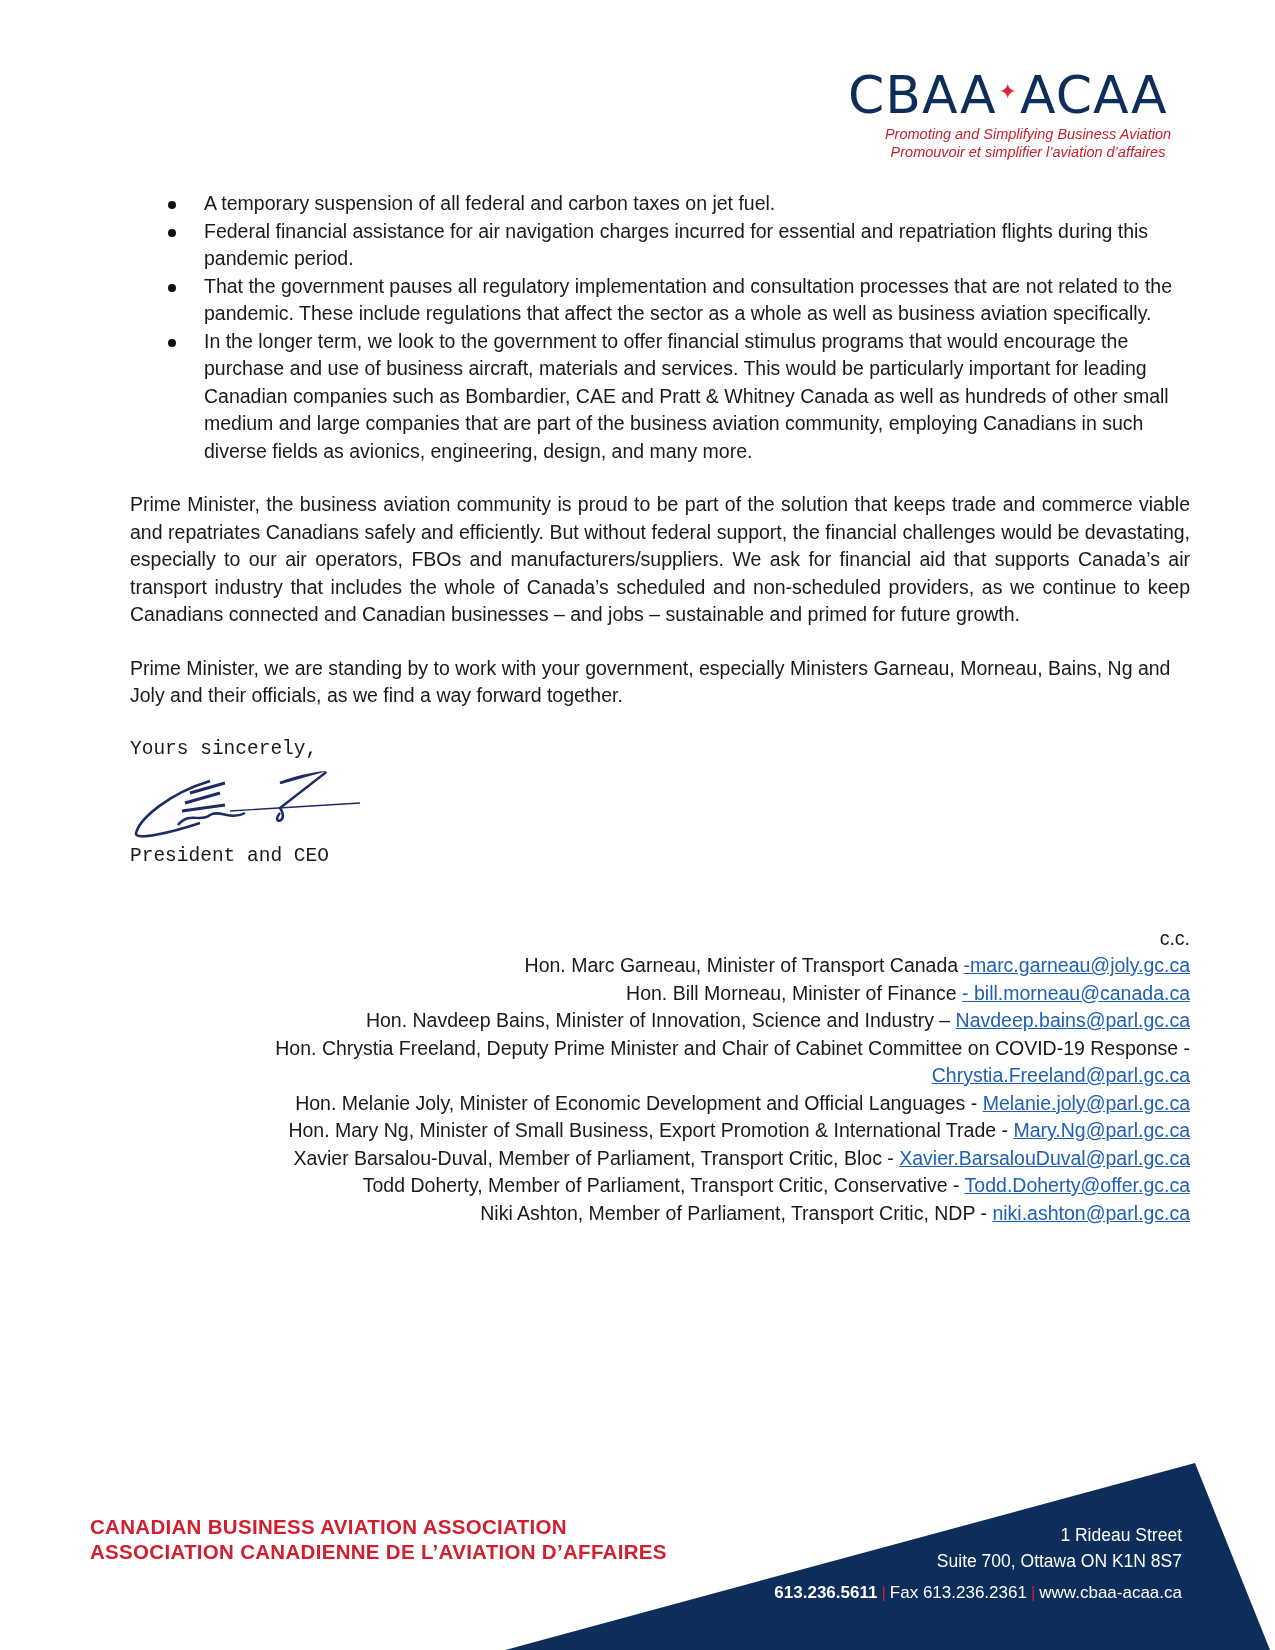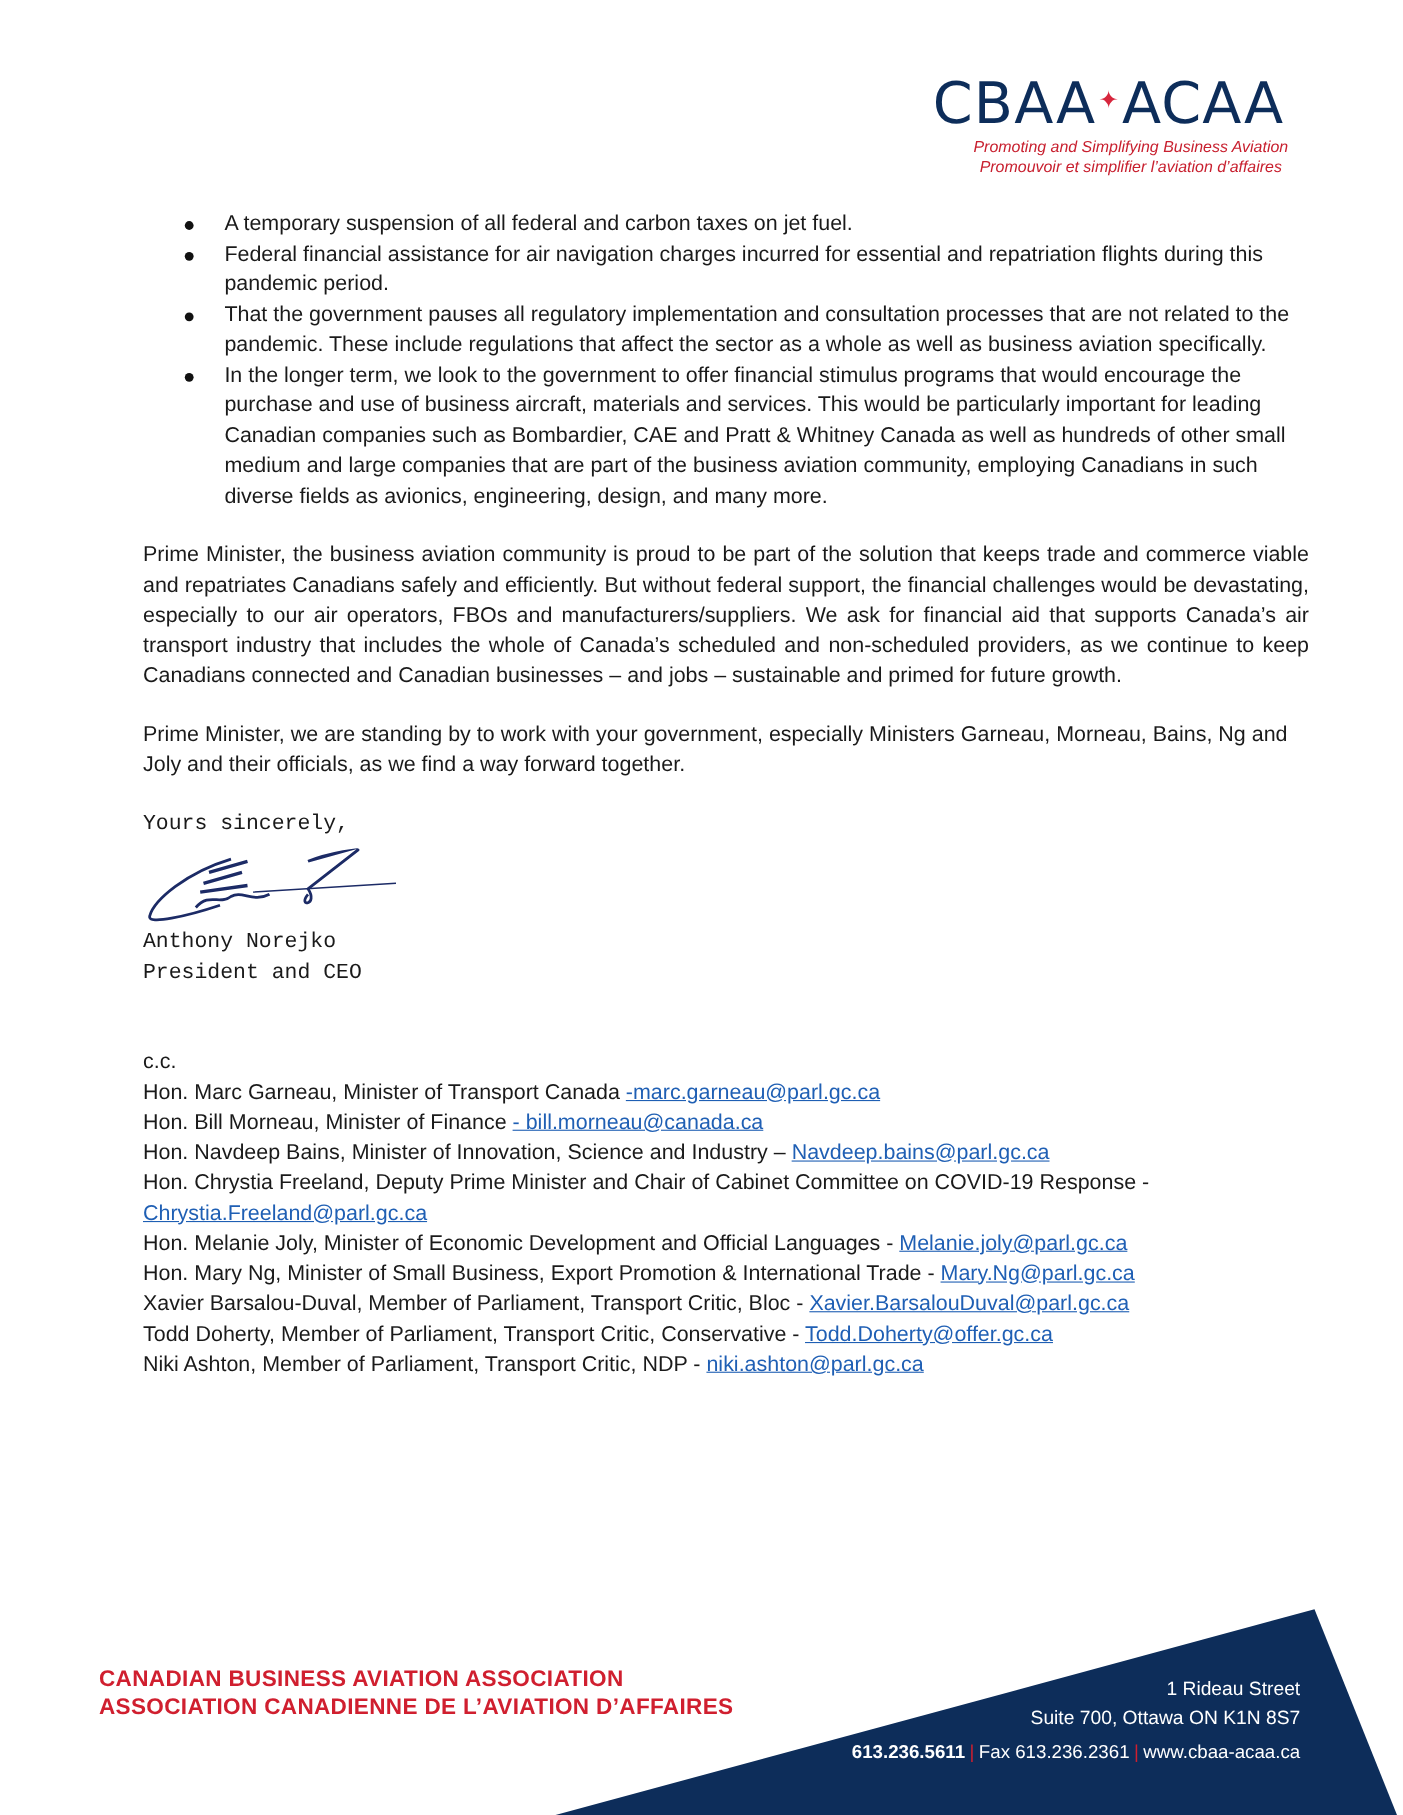--- a/index.html
+++ b/index.html
@@ -16,21 +16,21 @@
   ul.bullets li { position: relative; padding-left: 74px; margin-left: 0; }
   ul.bullets li .dot { position: absolute; left: 38px; top: 11px; width: 8px; height: 8px; border-radius: 50%; background: #111; }
 
   .para { margin-top: 26px; text-align: justify; }
   .para.left { text-align: left; }
   .closing { margin-top: 26px; }
   .signature { position: relative; height: 80px; width: 260px; }
   .sig-name, .sig-title { display: block; font-family: Liberation Mono, monospace; }
 
   .cc { margin-top: 54px; }
-  .cc-line { display: block; white-space: nowrap; }
+  .cc-line { display: block; white-space: nowrap; text-align: right; }
   .cc-line a { color: #1f5fb4; text-decoration: underline; }
 
   .footer-left { position: absolute; left: 90px; top: 1514px; color: #d01f2f; font-weight: bold; font-size: 20.5px; line-height: 25px; letter-spacing: 0.3px; }
   .footer-shape { position: absolute; left: 0; top: 0; width: 1275px; height: 1650px; pointer-events: none; }
   .footer-right { position: absolute; right: 93px; top: 1522px; text-align: right; color: #ffffff; font-size: 17.5px; line-height: 26px; }
   .footer-right .contact { margin-top: 6px; font-size: 17px; }
   .footer-right .contact b { font-weight: bold; }
   .footer-right .sep { color: #d01f2f; margin: 0 4px; }
 </style>
 </head>
@@ -59,27 +59,26 @@
     <span class="sig-name">Yours sincerely,</span>
     <div class="signature">
       <svg width="260" height="80" viewBox="0 0 260 80">
         <path d="M80 18 C 40 30, 10 55, 6 70 C 4 78, 40 70, 70 60" stroke="#1c2b66" stroke-width="2.5" fill="none"></path>
         <path d="M60 30 L 95 20 M 55 40 L 90 30 M 52 48 L 95 42" stroke="#1c2b66" stroke-width="3" fill="none"></path>
         <path d="M48 62 C 60 48, 70 60, 80 52 C 90 46, 100 58, 115 50" stroke="#1c2b66" stroke-width="2.5" fill="none"></path>
         <path d="M150 20 C 170 12, 200 8, 195 10 L 150 45 C 160 60, 140 62, 150 50" stroke="#1c2b66" stroke-width="2.5" fill="none"></path>
         <path d="M100 48 L 230 40" stroke="#1c2b66" stroke-width="1.3" fill="none"></path>
       </svg>
     </div>
-    <span class="sig-name">Anthony Norejko</span>
     <span class="sig-title">President and CEO</span>
   </div>
 
   <div class="cc">
     <span class="cc-line">c.c.</span>
-    <span class="cc-line"><span>Hon. Marc Garneau, Minister of Transport Canada </span><a>-marc.garneau@parl.gc.ca</a></span>
+    <span class="cc-line"><span>Hon. Marc Garneau, Minister of Transport Canada </span><a>-marc.garneau@joly.gc.ca</a></span>
     <span class="cc-line"><span>Hon. Bill Morneau, Minister of Finance </span><a>- bill.morneau@canada.ca</a></span>
     <span class="cc-line"><span>Hon. Navdeep Bains, Minister of Innovation, Science and Industry – </span><a>Navdeep.bains@parl.gc.ca</a></span>
     <span class="cc-line"><span>Hon. Chrystia Freeland, Deputy Prime Minister and Chair of Cabinet Committee on COVID-19 Response -</span></span>
     <span class="cc-line"><a>Chrystia.Freeland@parl.gc.ca</a></span>
     <span class="cc-line"><span>Hon. Melanie Joly, Minister of Economic Development and Official Languages - </span><a>Melanie.joly@parl.gc.ca</a></span>
     <span class="cc-line"><span>Hon. Mary Ng, Minister of Small Business, Export Promotion &amp; International Trade - </span><a>Mary.Ng@parl.gc.ca</a></span>
     <span class="cc-line"><span>Xavier Barsalou-Duval, Member of Parliament, Transport Critic, Bloc - </span><a>Xavier.BarsalouDuval@parl.gc.ca</a></span>
     <span class="cc-line"><span>Todd Doherty, Member of Parliament, Transport Critic, Conservative - </span><a>Todd.Doherty@offer.gc.ca</a></span>
     <span class="cc-line"><span>Niki Ashton, Member of Parliament, Transport Critic, NDP - </span><a>niki.ashton@parl.gc.ca</a></span>
   </div>

